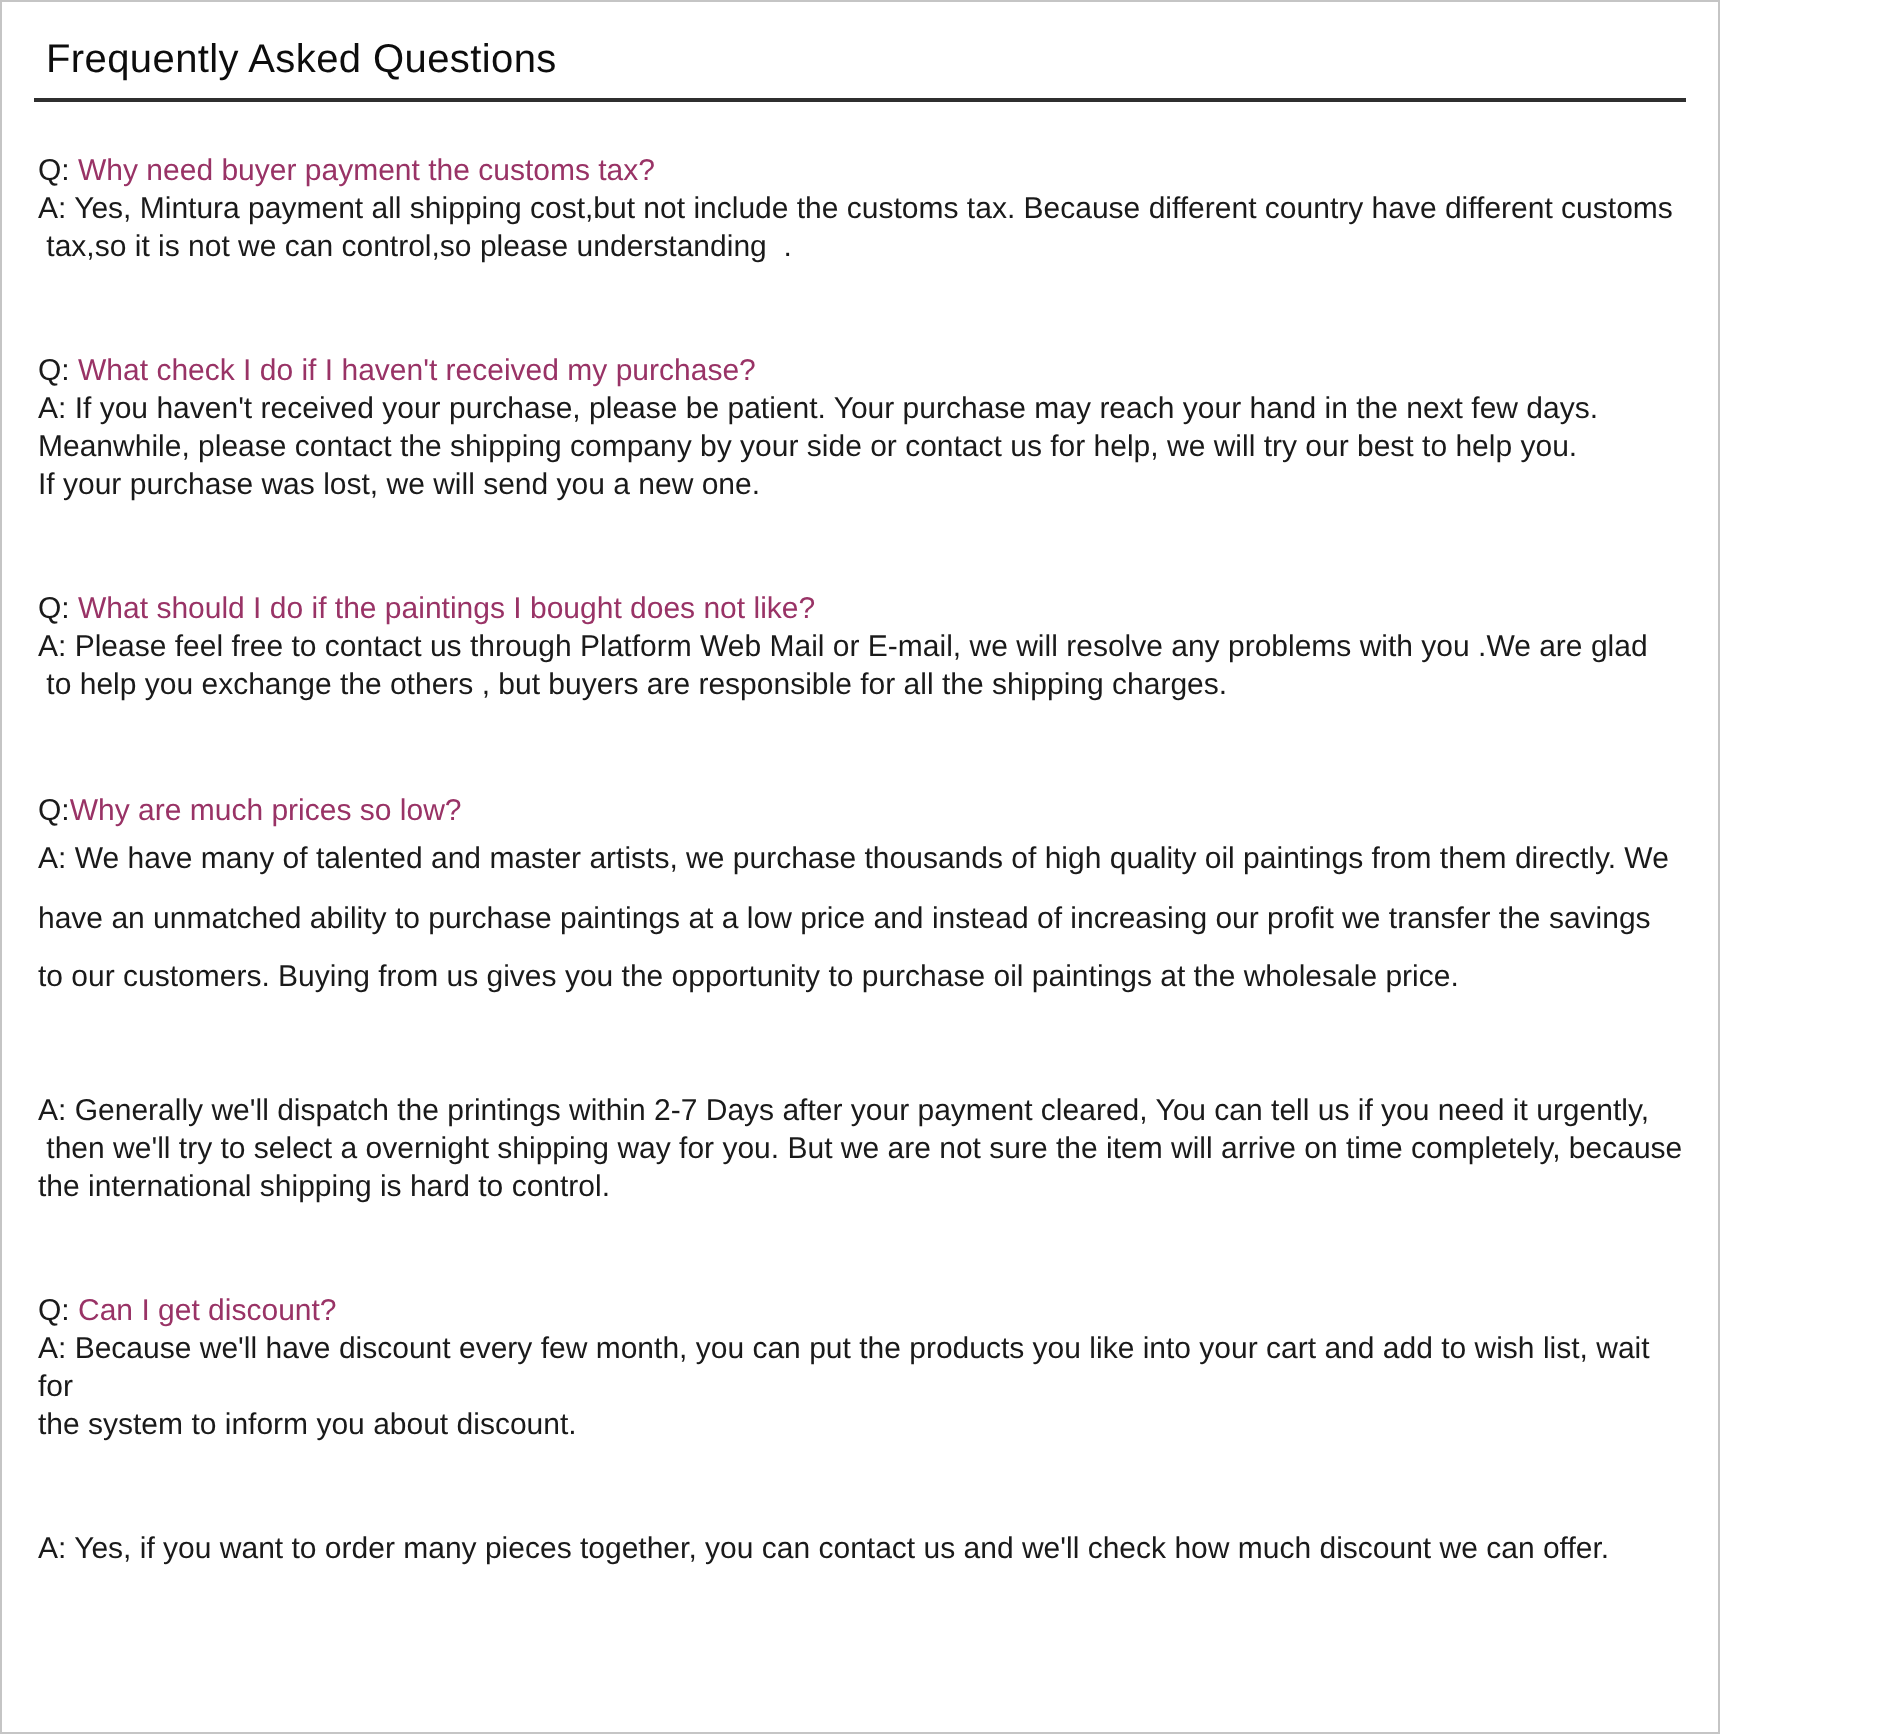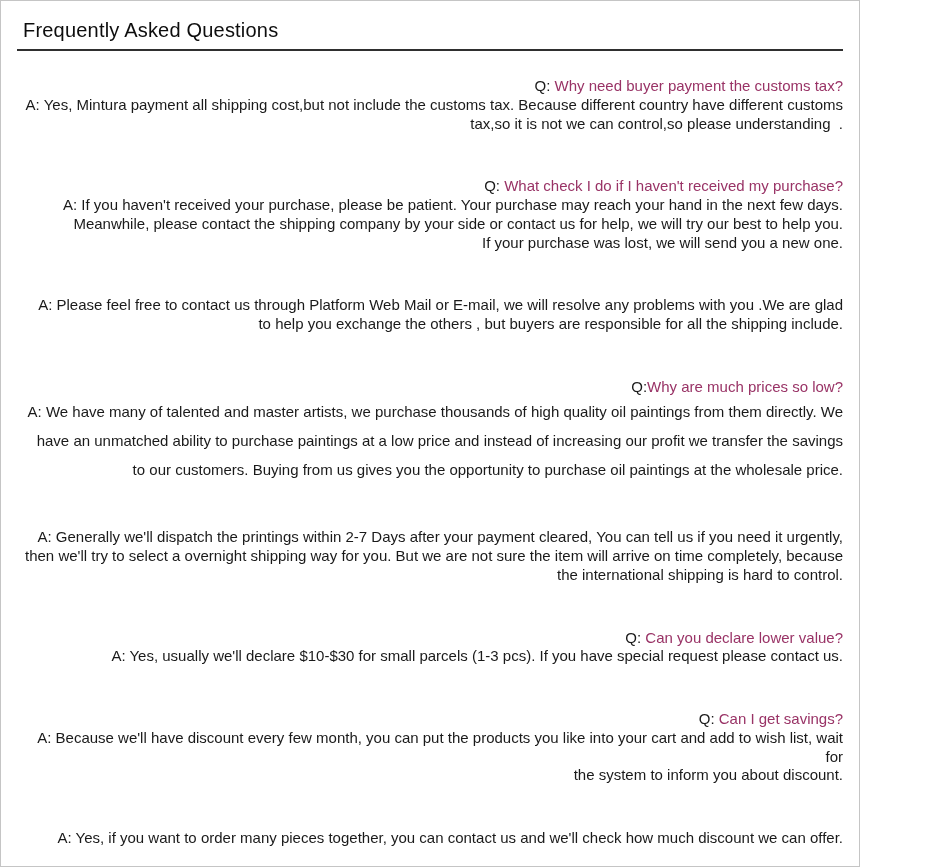--- a/index.html
+++ b/index.html
@@ -35,28 +35,27 @@
     margin:0 0 26px 0;
   }
   .faq-list{margin:0 0 0 2px;}
   .faq-item{
     margin:0 0 44px 0;
     font-size:15px;
     line-height:1.25;
     color:var(--answer-color);
   }
   .faq-item:last-child{margin-bottom:0;}
-  .question{margin:0;padding:0;text-align:right;}
+  .question{margin:0;padding:0;}
   .question-prefix{color:var(--answer-color);}
   .question-text{color:var(--question-color);}
   .answer{
     margin:0;padding:0;
     white-space:pre-wrap;
     color:var(--answer-color);
-    text-align:right;
   }
   
   .faq-item:nth-child(4) .answer{line-height:1.95;}
 </style>
 </head>
 <body>
 
 <div class="page">
   <h1 class="page-title">Frequently Asked Questions</h1>
   <hr class="title-rule">
@@ -66,40 +65,37 @@
     <p class="answer">A: Yes, Mintura payment all shipping cost,but not include the customs tax. Because different country have different customs
  tax,so it is not we can control,so please understanding  .</p>
   </div>
       <div class="faq-item">
     <p class="question"><span class="question-prefix">Q:</span><span class="question-text"> What check I do if I haven't received my purchase?</span></p>
     <p class="answer">A: If you haven't received your purchase, please be patient. Your purchase may reach your hand in the next few days.
 Meanwhile, please contact the shipping company by your side or contact us for help, we will try our best to help you.
 If your purchase was lost, we will send you a new one.</p>
   </div>
       <div class="faq-item">
+    <p class="question"><span class="question-prefix">Q:</span><span class="question-text"> What should I do if the paintings I bought does not like?</span></p>
     <p class="answer">A: Please feel free to contact us through Platform Web Mail or E-mail, we will resolve any problems with you .We are glad
- to help you exchange the others , but buyers are responsible for all the shipping include.</p>
+ to help you exchange the others , but buyers are responsible for all the shipping charges.</p>
   </div>
       <div class="faq-item">
     <p class="question"><span class="question-prefix">Q:</span><span class="question-text">Why are much prices so low?</span></p>
     <p class="answer">A: We have many of talented and master artists, we purchase thousands of high quality oil paintings from them directly. We
 have an unmatched ability to purchase paintings at a low price and instead of increasing our profit we transfer the savings
 to our customers. Buying from us gives you the opportunity to purchase oil paintings at the wholesale price.</p>
   </div>
       <div class="faq-item">
     <p class="answer">A: Generally we'll dispatch the printings within 2-7 Days after your payment cleared, You can tell us if you need it urgently,
  then we'll try to select a overnight shipping way for you. But we are not sure the item will arrive on time completely, because
 the international shipping is hard to control.</p>
   </div>
       <div class="faq-item">
-    <p class="question"><span class="question-prefix">Q:</span><span class="question-text"> Can you declare lower value?</span></p>
-    <p class="answer">A: Yes, usually we'll declare $10-$30 for small parcels (1-3 pcs). If you have special request please contact us.</p>
-  </div>
-      <div class="faq-item">
-    <p class="question"><span class="question-prefix">Q:</span><span class="question-text"> Can I get savings?</span></p>
+    <p class="question"><span class="question-prefix">Q:</span><span class="question-text"> Can I get discount?</span></p>
     <p class="answer">A: Because we'll have discount every few month, you can put the products you like into your cart and add to wish list, wait for
 the system to inform you about discount.</p>
   </div>
       <div class="faq-item">
     <p class="answer">A: Yes, if you want to order many pieces together, you can contact us and we'll check how much discount we can offer.</p>
   </div>
     </div>
 </div>
 
 </body></html>

